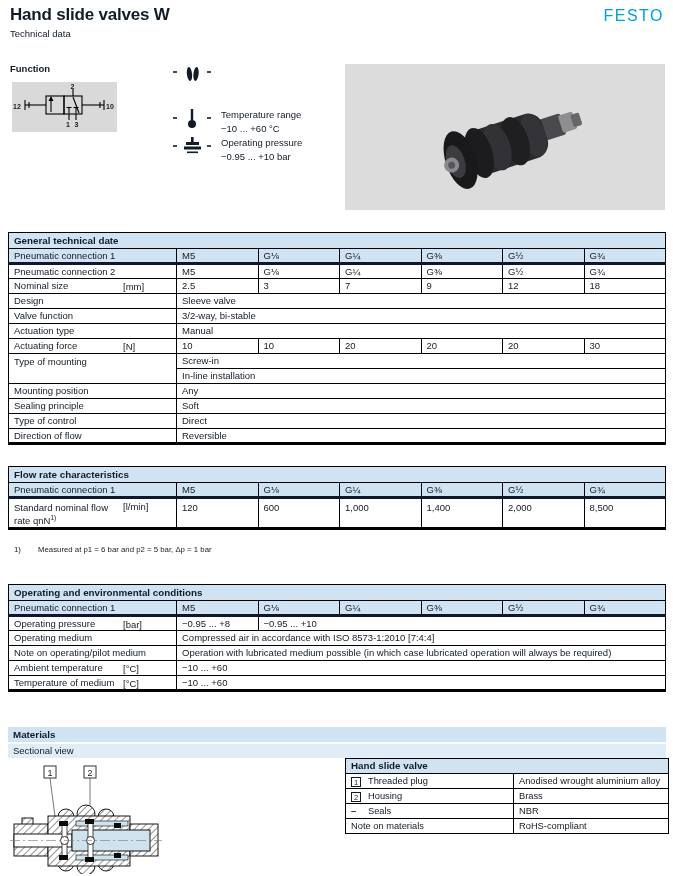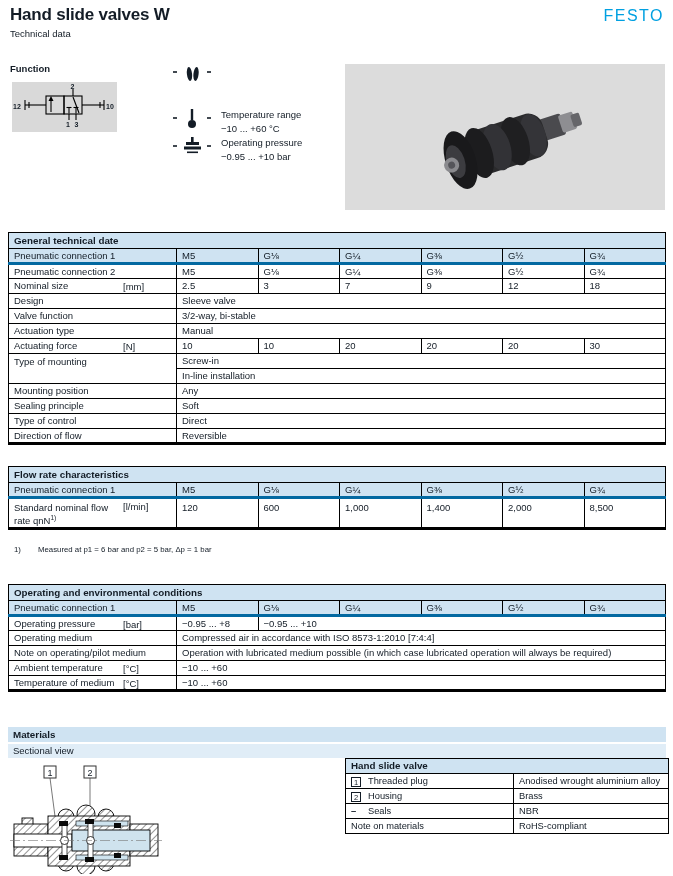--- a/index.html
+++ b/index.html
@@ -23,21 +23,21 @@
   .feat .fi { width:40px; flex:0 0 40px; }
   .photo { left:345px; top:64px; width:320px; height:146px; background:#dcdcdc; }
 
   
   table.tbl { position:absolute; left:8px; width:658px; border-collapse:collapse; table-layout:fixed;
               font-size:9.5px; color:#131c26; }
   table.tbl td { border:1px solid #000; height:15px; line-height:12px; padding:0 3px 0 5px;
                  vertical-align:middle; white-space:nowrap; overflow:hidden; }
   tr.t-title td { background:#cfe3f2; font-weight:bold; height:16px; font-size:9.8px; }
   tr.t-hdr td { background:#cfe3f2; }
-  tr.thick td { border-bottom:3px solid #0369a1; }
+  tr.thick td { border-bottom:3px solid #0f172a; }
   tr.t-end td { border-bottom:3px solid #000; }
   td.rel { position:relative; }
   .unit { position:absolute; left:114px; top:0; line-height:15px; }
   tr.tall td { height:31px; vertical-align:top; padding-top:2px; line-height:13px; }
   .sup { font-size:6.5px; vertical-align:super; line-height:0; }
   #tbl-general { top:232px; }
   #tbl-flow    { top:466px; }
   #tbl-oper    { top:584px; }
   .footnote { left:14px; top:545px; font-size:7.8px; }
   .footnote .fn-num { display:inline-block; width:24px; }

